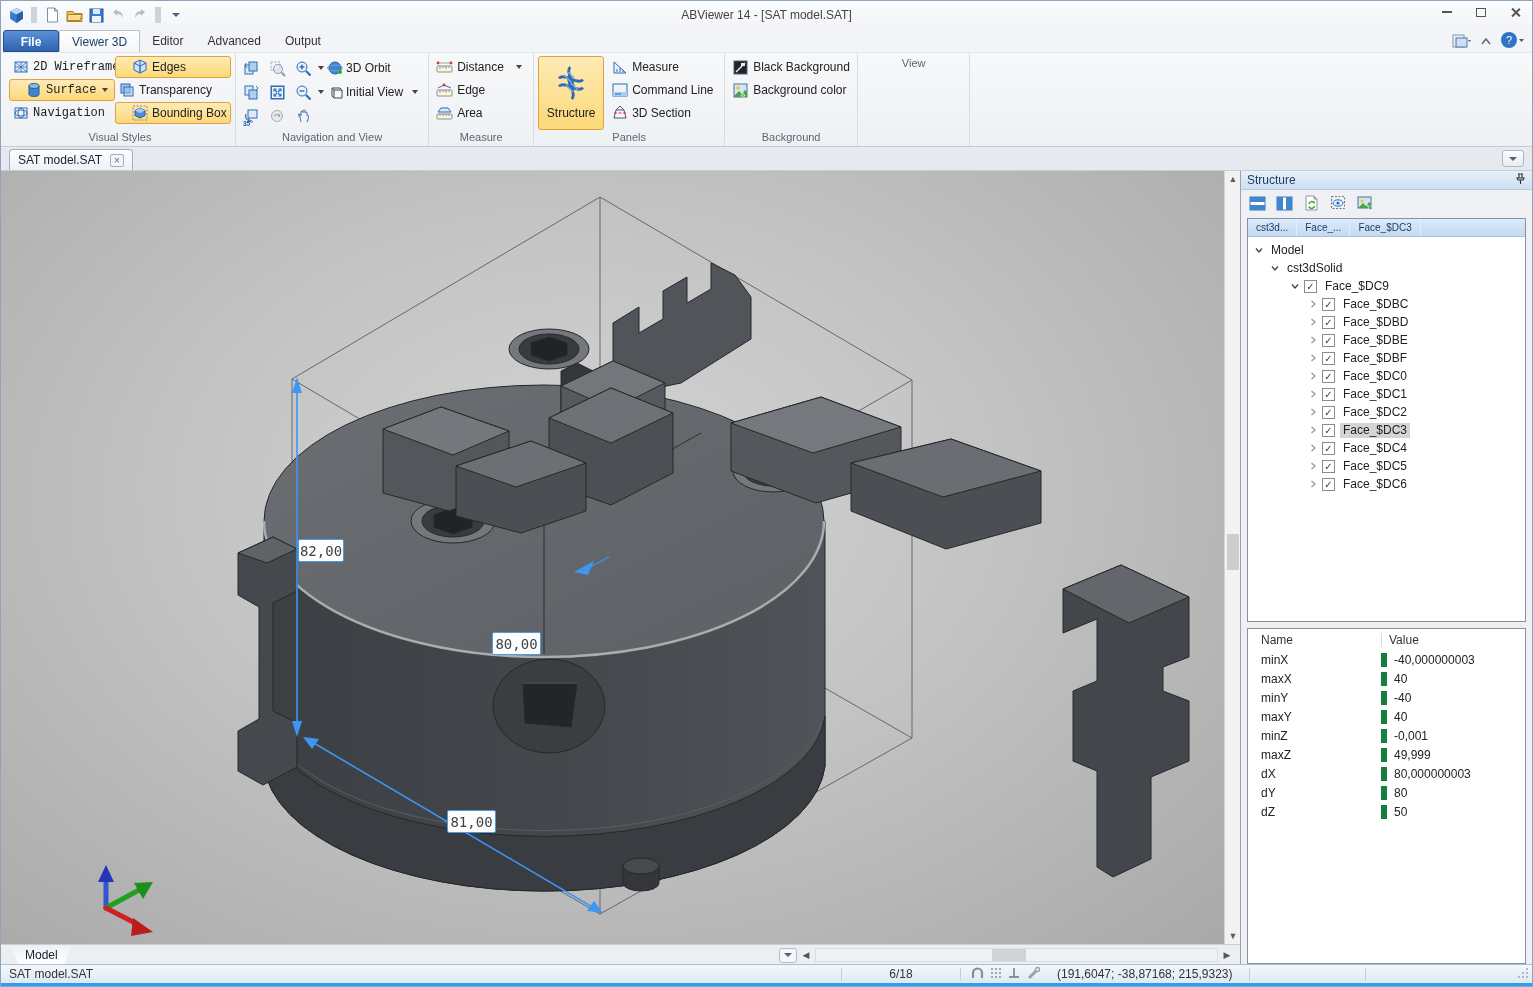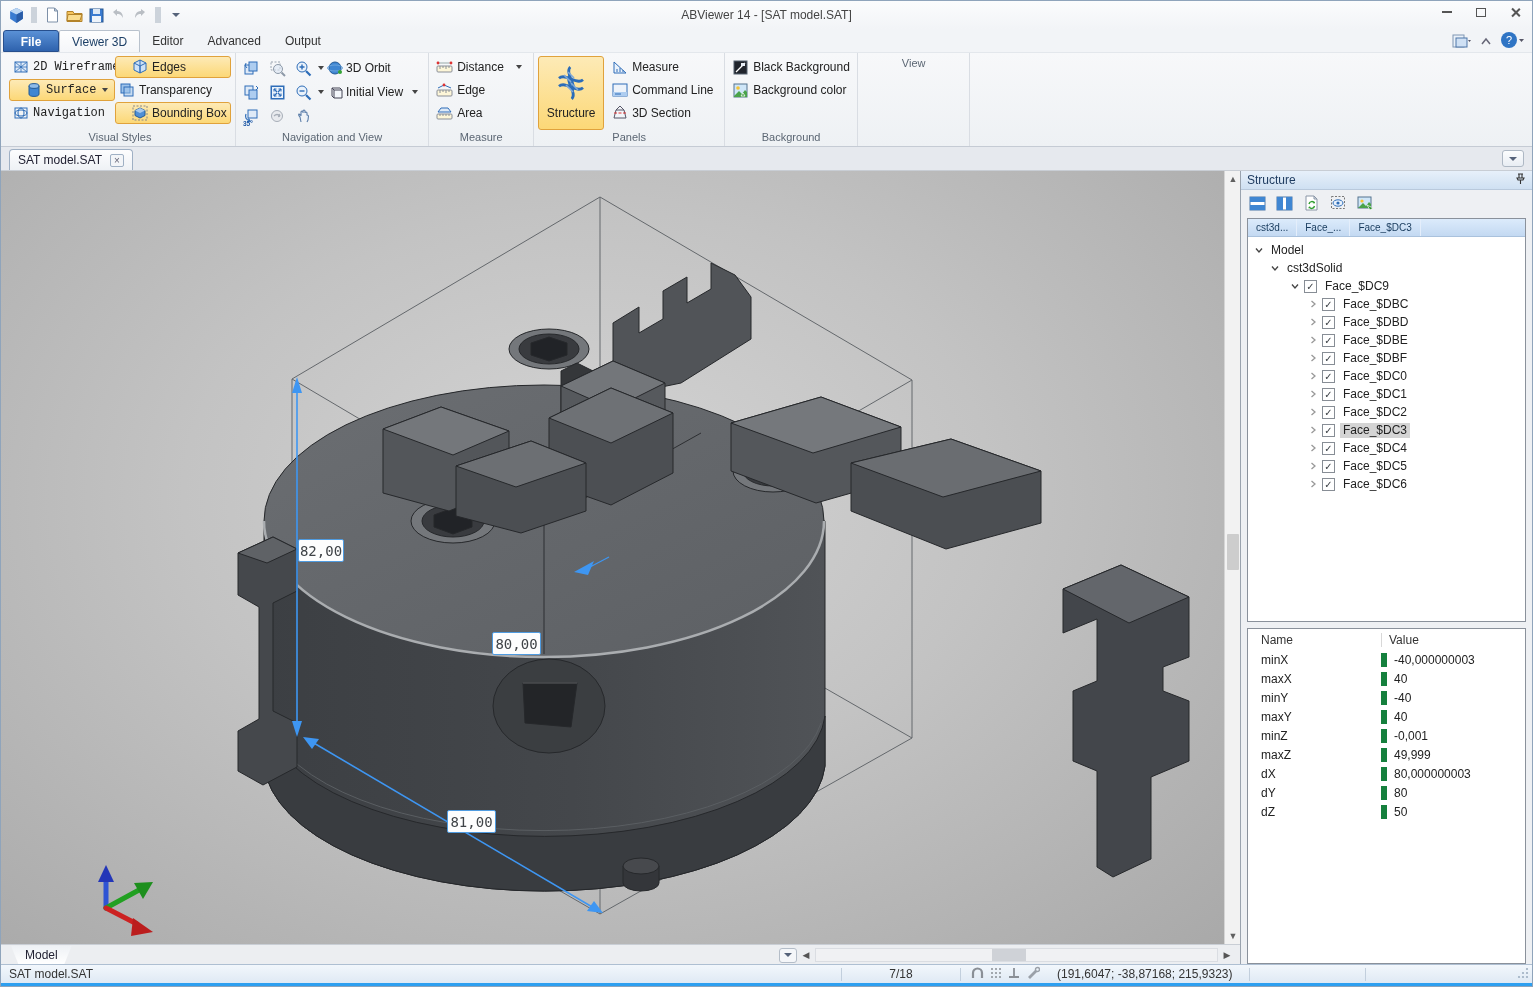--- a/index.html
+++ b/index.html
@@ -857,21 +857,21 @@
             <span class="pv">50</span>
           </div>
       </div>
 
     </div>
   </div>
 
   <div class="statusbar">
     <div class="sseg sfile">SAT model.SAT</div>
     <div class="ssep"></div>
-    <div class="sseg spage">7/18</div>
+    <div class="sseg spage">6/18</div>
     <div class="ssep"></div>
     <div class="sseg sicons">
       <span><svg width="13" height="13" viewBox="0 0 13 13">
             <path d="M2 12 V7 a4.5 4.5 0 0 1 9 0 V12" fill="none" stroke="#8a8f96" stroke-width="2.2"></path>
           </svg></span>
       <span><svg width="12" height="12" viewBox="0 0 12 12">
             <g fill="#8a8f96">
               <circle cx="2" cy="2" r="1"></circle>
               <circle cx="6" cy="2" r="1"></circle>
               <circle cx="10" cy="2" r="1"></circle>

